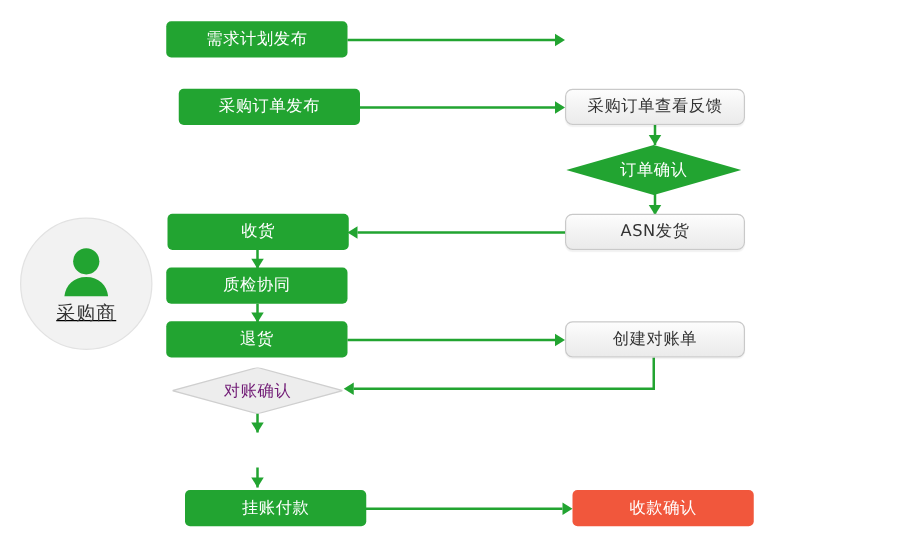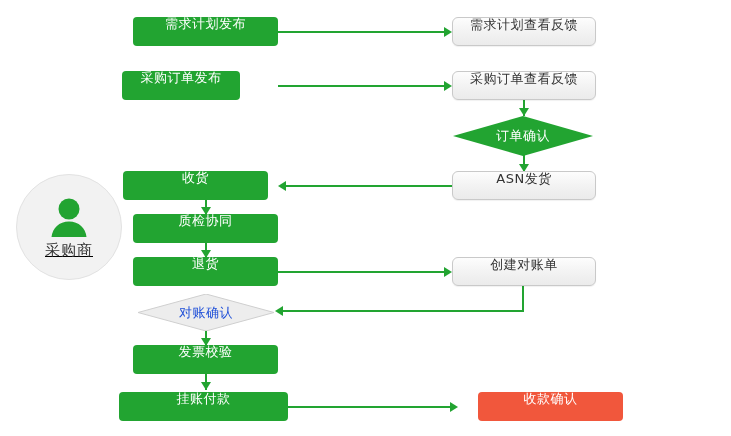--- a/index.html
+++ b/index.html
@@ -15,20 +15,21 @@
     width: 731px;
     height: 436px;
     background: #ffffff;
     overflow: hidden;
   }
   
   .node {
     position: absolute;
     box-sizing: border-box;
     display: flex;
+    align-items: center;
     justify-content: center;
     font-size: 13px;
     line-height: 1;
     letter-spacing: 0.5px;
     white-space: nowrap;
     z-index: 3;
   }
   .node-green {
     background: #22a431;
     color: #ffffff;
@@ -60,21 +61,21 @@
     inset: 0;
     display: flex;
     align-items: center;
     justify-content: center;
     font-size: 13px;
     letter-spacing: 0.5px;
     white-space: nowrap;
     z-index: 2;
   }
   .diamond-green .dlabel { color: #ffffff; }
-  .diamond-gray .dlabel { color: #1d4ed8; }
+  .diamond-gray .dlabel { color: #701a75; }
 
   
   .edge {
     position: absolute;
     background: #22a431;
     z-index: 1;
   }
   .edge-h { height: 2px; }
   .edge-v { width: 2px; }
   .arrow {
@@ -164,44 +165,41 @@
   <div class="edge edge-v" style="left:205px; top:374px; height:16px;"></div>
   <div class="arrow arrow-down" style="left:201px; top:382px;"></div>
 
   <div class="edge edge-h" style="left:278px; top:406px; width:172px;"></div>
   <div class="arrow arrow-right" style="left:450px; top:402px;"></div>
 
   <div class="node node-green" style="left:133px; top:17px; width:145px; height:29px;">
     <span>需求计划发布</span>
   </div>
 
-  <div class="node node-plain" style="left:452px; top:17px; width:144px; height:29px;">
-    <span>需求计划查看反馈</span>
-  </div>
-
-  <div class="node node-green" style="left:122px; top:71px; width:118px; height:29px;">
+
+  <div class="node node-green" style="left:143px; top:71px; width:145px; height:29px;">
     <span>采购订单发布</span>
   </div>
 
   <div class="node node-plain" style="left:452px; top:71px; width:144px; height:29px;">
     <span>采购订单查看反馈</span>
   </div>
 
   <div class="diamond diamond-green" style="left:453px; top:116px; width:140px; height:40px;">
     <svg class="dshape" viewBox="0 0 140 40" preserveAspectRatio="none">
       <polygon points="70,0 140,20 70,40 0,20" fill="#22a431"></polygon>
     </svg>
     <div class="dlabel">订单确认</div>
   </div>
 
   <div class="node node-plain" style="left:452px; top:171px; width:144px; height:29px;">
     <span>ASN发货</span>
   </div>
 
-  <div class="node node-green" style="left:123px; top:171px; width:145px; height:29px;">
+  <div class="node node-green" style="left:134px; top:171px; width:145px; height:29px;">
     <span>收货</span>
   </div>
 
   <div class="node node-green" style="left:133px; top:214px; width:145px; height:29px;">
     <span>质检协同</span>
   </div>
 
   <div class="node node-green" style="left:133px; top:257px; width:145px; height:29px;">
     <span>退货</span>
   </div>
@@ -210,29 +208,26 @@
     <span>创建对账单</span>
   </div>
 
   <div class="diamond diamond-gray" style="left:138px; top:294px; width:136px; height:37px;">
     <svg class="dshape" viewBox="0 0 136 37" preserveAspectRatio="none">
       <polygon points="68,0 136,18.5 68,37 0,18.5" fill="#ededed" stroke="#cfcfcf" stroke-width="1"></polygon>
     </svg>
     <div class="dlabel">对账确认</div>
   </div>
 
-  <div class="node node-green" style="left:133px; top:345px; width:145px; height:29px;">
-    <span>发票校验</span>
-  </div>
-
-  <div class="node node-green" style="left:119px; top:392px; width:169px; height:29px;">
+
+  <div class="node node-green" style="left:148px; top:392px; width:145px; height:29px;">
     <span>挂账付款</span>
   </div>
 
-  <div class="node node-orange" style="left:458px; top:392px; width:145px; height:29px;margin-left:20px;">
+  <div class="node node-orange" style="left:458px; top:392px; width:145px; height:29px;">
     <span>收款确认</span>
   </div>
 
   <div class="actor" style="left:16px; top:174px;text-decoration:underline;">
     <svg class="actor-icon" viewBox="0 0 52 46">
       <circle cx="26" cy="13" r="10.5" fill="#22a431"></circle>
       <path d="M26 25.5c-10 0-16.5 6.5-17.5 15.5h35c-1-9-7.5-15.5-17.5-15.5z" fill="#22a431"></path>
     </svg>
     <span class="actor-label">采购商</span>
   </div>

